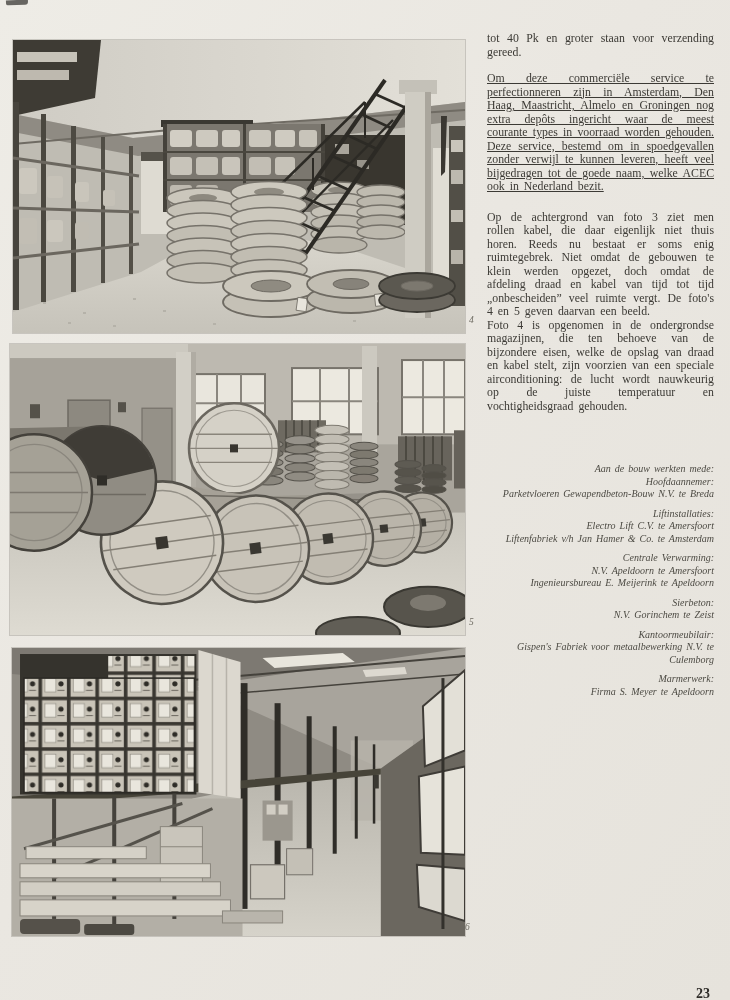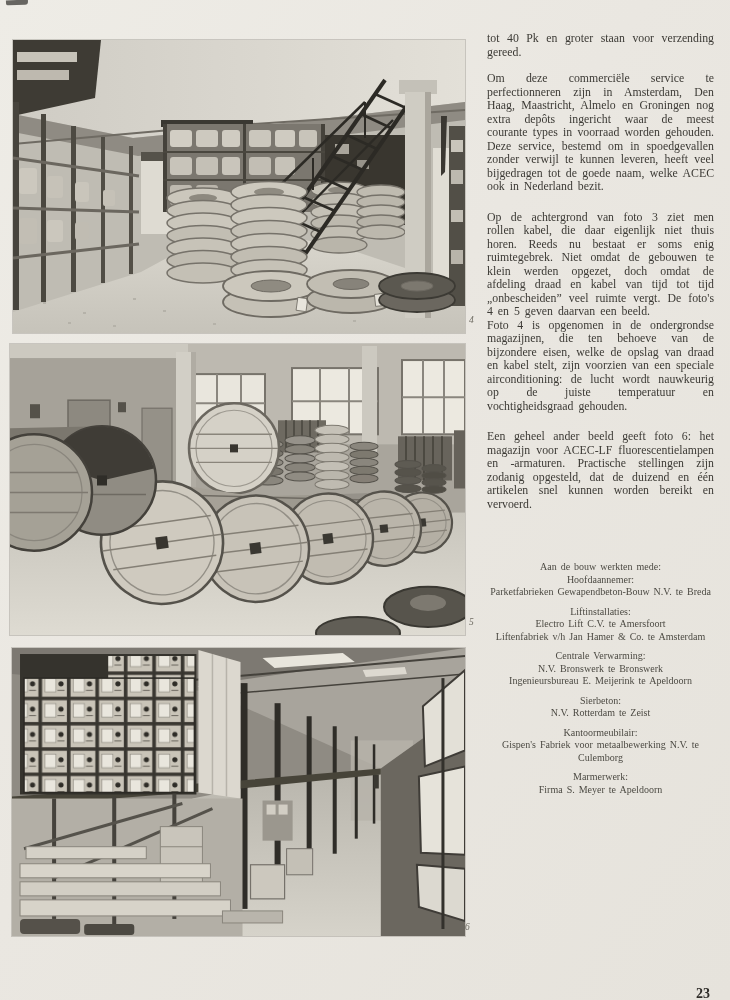--- a/index.html
+++ b/index.html
@@ -7,24 +7,24 @@
   .page{position:relative;width:730px;height:1000px;overflow:hidden;
         background:linear-gradient(125deg,#eeece6 0%,#eae7e1 45%,#e6e3dc 100%);}
   .scan-mark{position:absolute;left:6px;top:0;width:22px;height:5px;background:#3a3834;
              border-radius:0 0 3px 2px;opacity:.75;transform:rotate(-2deg);}
   figure.photo{position:absolute;margin:0;padding:0;box-shadow:0 0 0 1px rgba(90,88,80,.25);}
   figure.photo svg{display:block;width:100%;height:100%;}
   .photo-num{position:absolute;font-size:9.5px;font-style:italic;color:#6e6b62;}
   .article{position:absolute;left:487px;top:32px;width:227px;color:#3c3a35;
            font-size:11.8px;line-height:13.5px;text-align:justify;word-spacing:2px;}
   .article p{margin:0;}
-  .gap-sm{margin-top:13px !important;}
+  .gap-sm{margin-top:13px !important;text-decoration:underline;}
   .gap-md{margin-top:17px !important;}
-  .credits{margin-top:50px;font-size:10px;line-height:12.5px;
-           color:#4c4a43;text-align:center;word-spacing:1.5px;}
+  .credits{margin-top:50px;font-style:italic;font-size:10px;line-height:12.5px;
+           color:#4c4a43;text-align:right;word-spacing:1.5px;}
   .credits-heading{margin:0 0 15px 0;}
   .credit-entry{margin:0 0 7px 0;}
   .credit-role{margin:0 0 1px 0;}
   .credit-company{margin:0;}
   .page-num{position:absolute;left:688px;top:958px;width:30px;text-align:center;
             font-weight:bold;font-size:14px;color:#2f2d29;margin-top:28px;}
 </style>
 </head>
 <body>
 
@@ -437,42 +437,41 @@
       </g>
     </svg>
   </figure>
   <span class="photo-num" style="left:465px;top:922px;">6</span>
 
   <div class="article">
     <p>tot 40 Pk en groter staan voor verzending gereed.</p>
     <p class="gap-sm">Om deze commerciële service te perfectionneren zijn in Amsterdam, Den Haag, Maastricht, Almelo en Groningen nog extra depôts ingericht waar de meest courante types in voorraad worden gehouden. Deze service, bestemd om in spoedgevallen zonder verwijl te kunnen leveren, heeft veel bijgedragen tot de goede naam, welke ACEC ook in Nederland bezit.</p>
     <p class="gap-md">Op de achtergrond van foto 3 ziet men rollen kabel, die daar eigenlijk niet thuis horen. Reeds nu bestaat er soms enig ruimtegebrek. Niet omdat de gebouwen te klein werden opgezet, doch omdat de afdeling draad en kabel van tijd tot tijd „onbescheiden” veel ruimte vergt. De foto's 4 en 5 geven daarvan een beeld.</p>
     <p>Foto 4 is opgenomen in de ondergrondse magazijnen, die ten behoeve van de bijzondere eisen, welke de opslag van draad en kabel stelt, zijn voorzien van een speciale airconditioning: de lucht wordt nauwkeurig op de juiste temperatuur en vochtigheidsgraad gehouden.</p>
-    <p class="gap-md">Een geheel ander beeld geeft foto 6: het magazijn voor ACEC-LF fluorescentielampen en -armaturen. Practische stellingen zijn zodanig opgesteld, dat de duizend en één artikelen snel kunnen worden bereikt en vervoerd.</p>
 
     <div class="credits">
       <p class="credits-heading">Aan de bouw werkten mede:</p>
 
       <div class="credit-entry">
         <p class="credit-role">Hoofdaannemer:</p>
-        <p class="credit-company">Parketfabrieken Gewapendbeton-Bouw N.V. te Breda</p>
+        <p class="credit-company">Parketvloeren Gewapendbeton-Bouw N.V. te Breda</p>
       </div>
       <div class="credit-entry">
         <p class="credit-role">Liftinstallaties:</p>
         <p class="credit-company">Electro Lift C.V. te Amersfoort</p>
         <p class="credit-company">Liftenfabriek v/h Jan Hamer &amp; Co. te Amsterdam</p>
       </div>
       <div class="credit-entry">
         <p class="credit-role">Centrale Verwarming:</p>
-        <p class="credit-company">N.V. Bronswerk te Bronswerk</p>
+        <p class="credit-company">N.V. Apeldoorn te Amersfoort</p>
         <p class="credit-company">Ingenieursbureau E. Meijerink te Apeldoorn</p>
       </div>
       <div class="credit-entry">
         <p class="credit-role">Sierbeton:</p>
-        <p class="credit-company">N.V. Rotterdam te Zeist</p>
+        <p class="credit-company">N.V. Gorinchem te Zeist</p>
       </div>
       <div class="credit-entry">
         <p class="credit-role">Kantoormeubilair:</p>
         <p class="credit-company">Gispen's Fabriek voor metaalbewerking N.V. te Culemborg</p>
       </div>
       <div class="credit-entry">
         <p class="credit-role">Marmerwerk:</p>
         <p class="credit-company">Firma S. Meyer te Apeldoorn</p>
       </div>
     </div>

